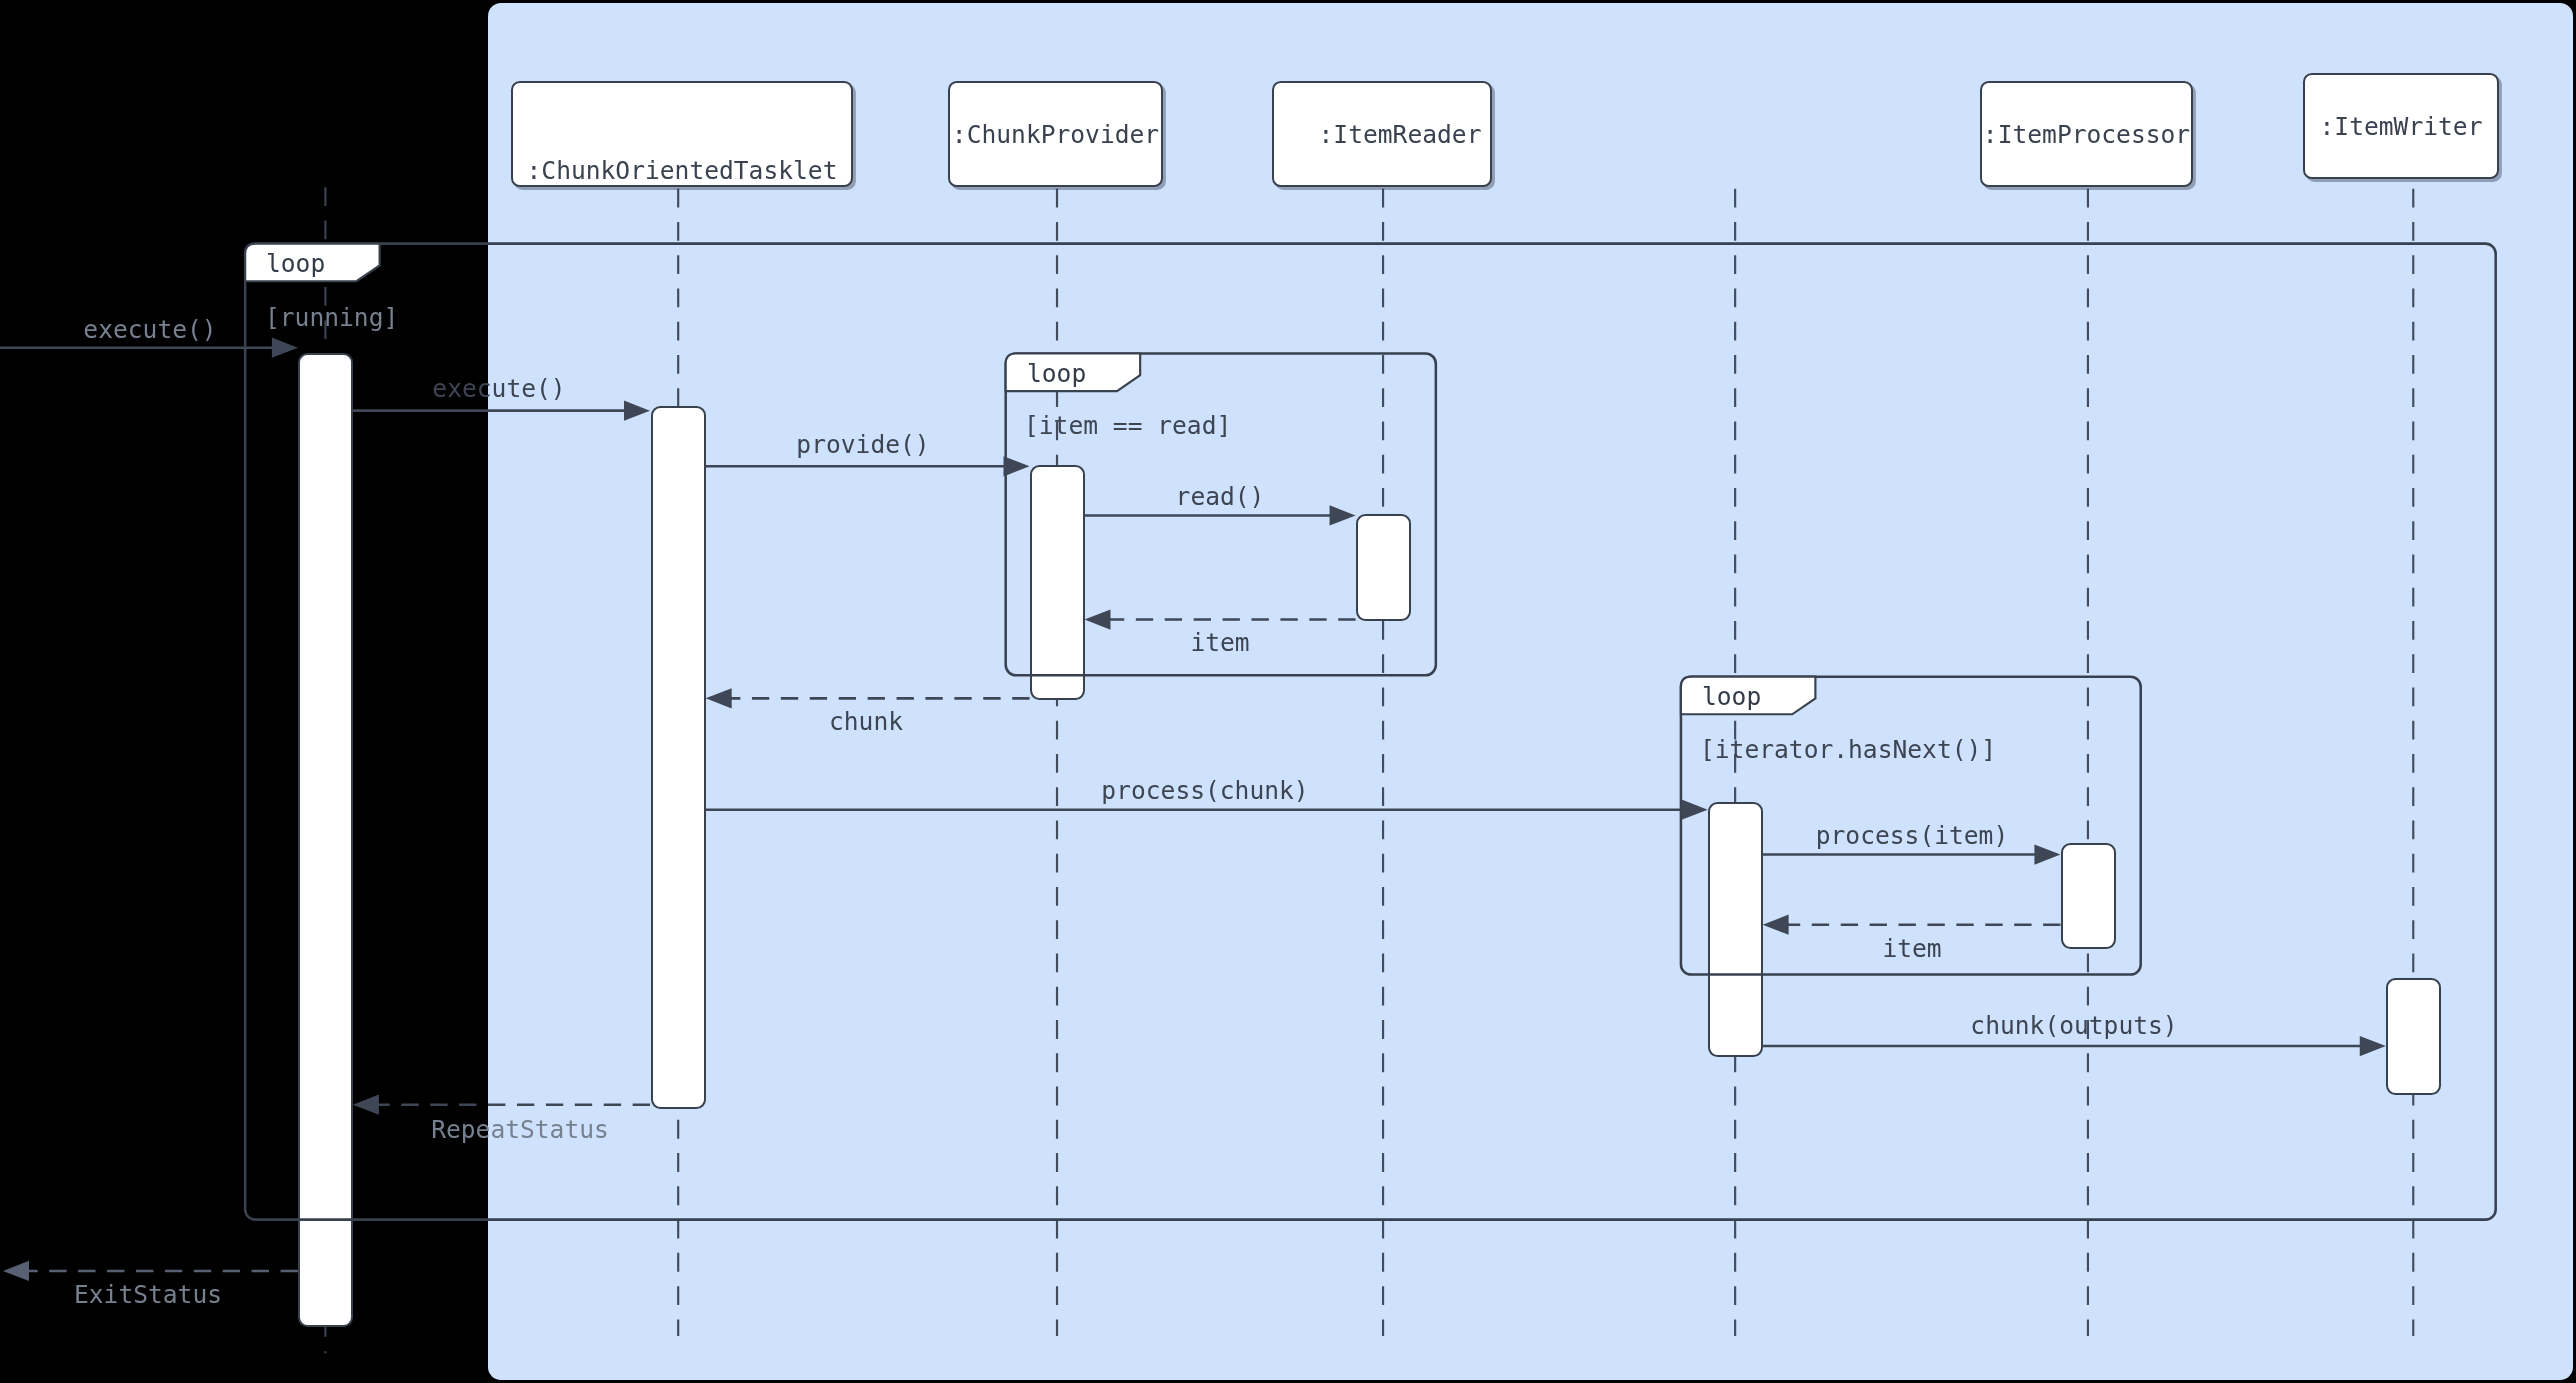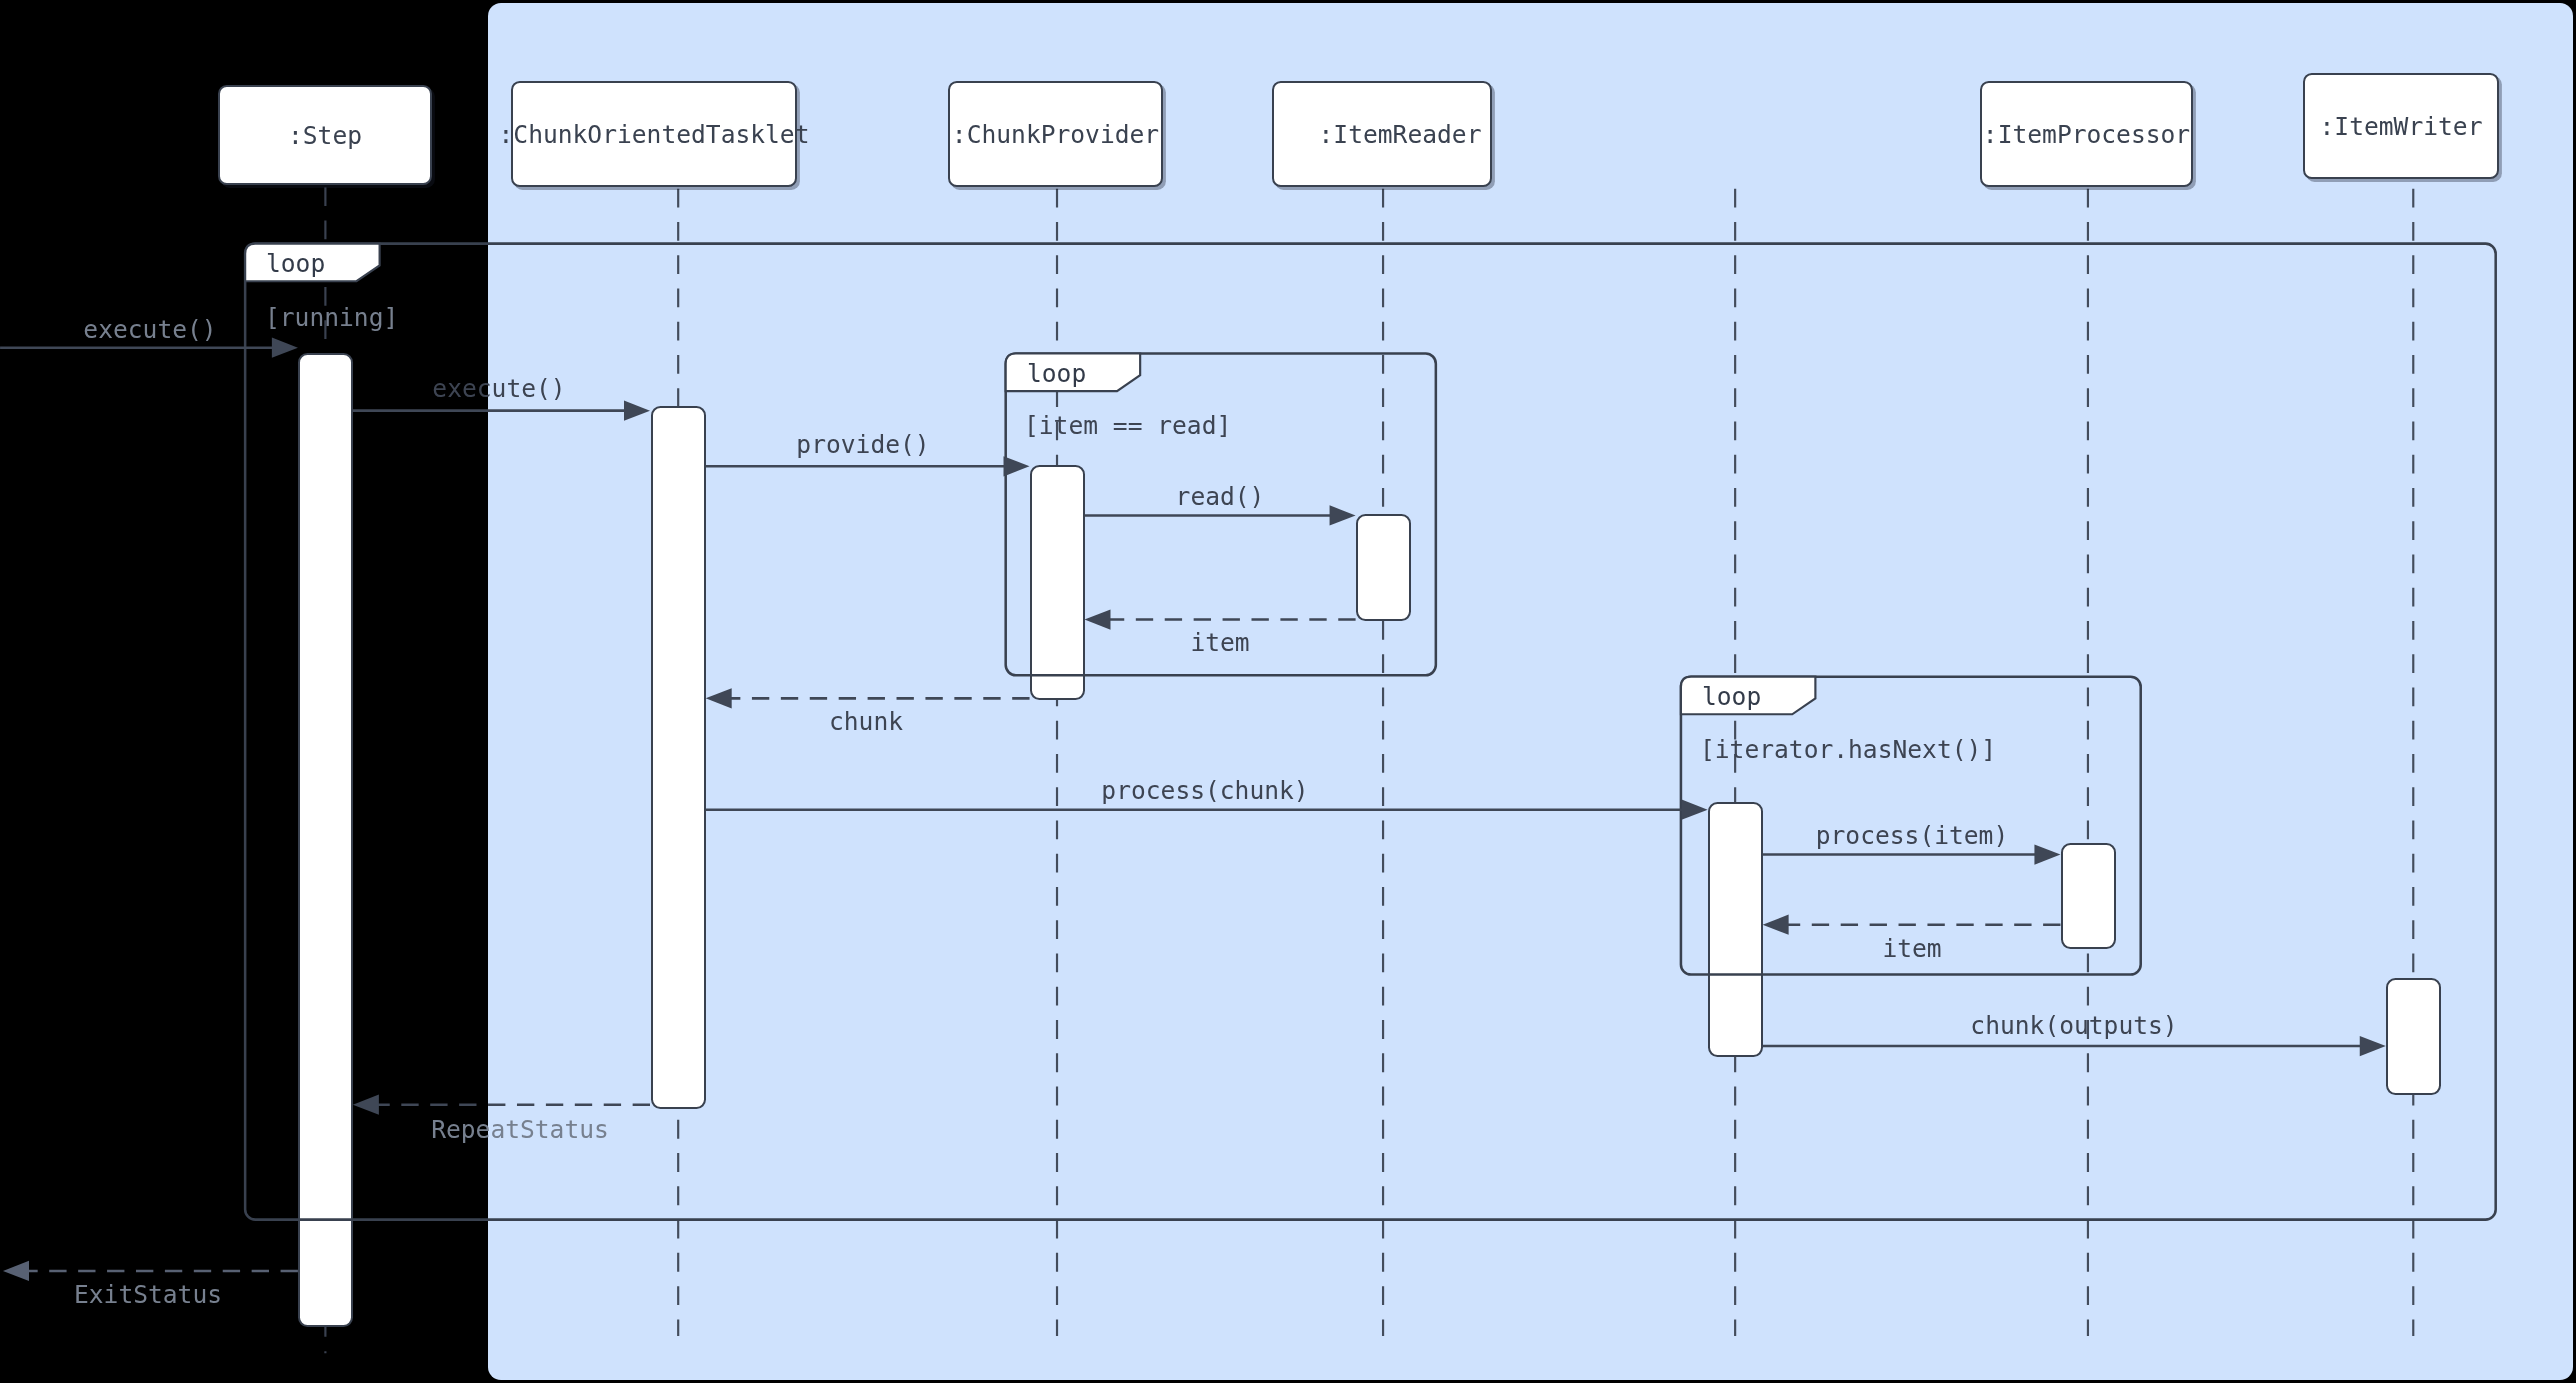--- a/index.html
+++ b/index.html
@@ -154,24 +154,21 @@
       <line x1="899" y1="1528" x2="521" y2="1528" stroke="#3f4756" stroke-width="3.5" stroke-dasharray="24 16"></line>
       <polygon points="488,1528 524,1514 524,1542" fill="#3f4756"></polygon>
     </g>
 
     <g>
       <line x1="412" y1="1758" x2="40" y2="1758" stroke="#586173" stroke-width="3.5" stroke-dasharray="24 16"></line>
       <polygon points="4,1758 40,1744 40,1772" fill="#586173"></polygon>
     </g>
   </svg>
 
-  <div class="header" style="left:218px; top:85px; width:214px; height:100px;">
-    <span>:Step</span>
-  </div>
-  <div class="header" style="left:511px; top:81px; width:286px; height:106px;">
+  <div class="header" style="left:511px; top:81px; width:342px; height:106px;align-items:flex-end;">
     <span>:ChunkOrientedTasklet</span>
   </div>
   <div class="header" style="left:948px; top:81px; width:215px; height:106px;">
     <span>:ChunkProvider</span>
   </div>
   <div class="header" style="left:1272px; top:81px; width:220px; height:106px;padding-left:36px;">
     <span>:ItemReader</span>
   </div>
   <div class="header" style="left:1980px; top:81px; width:213px; height:106px;">
     <span>:ItemProcessor</span>

